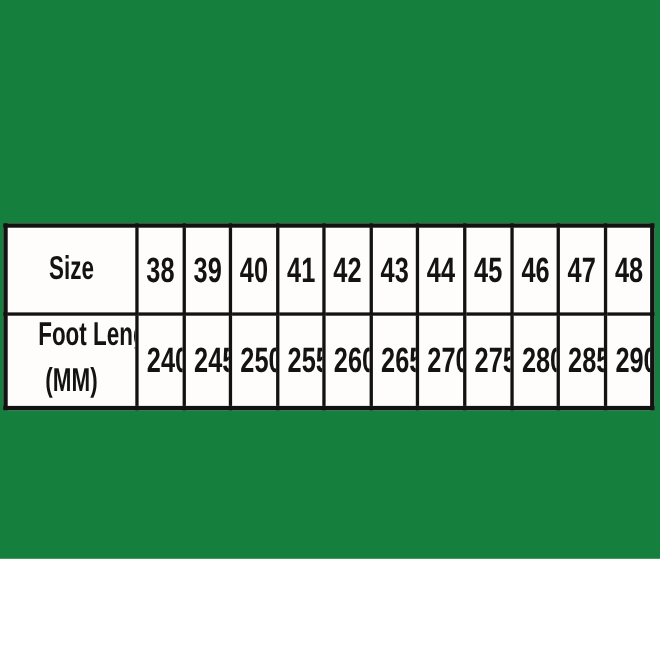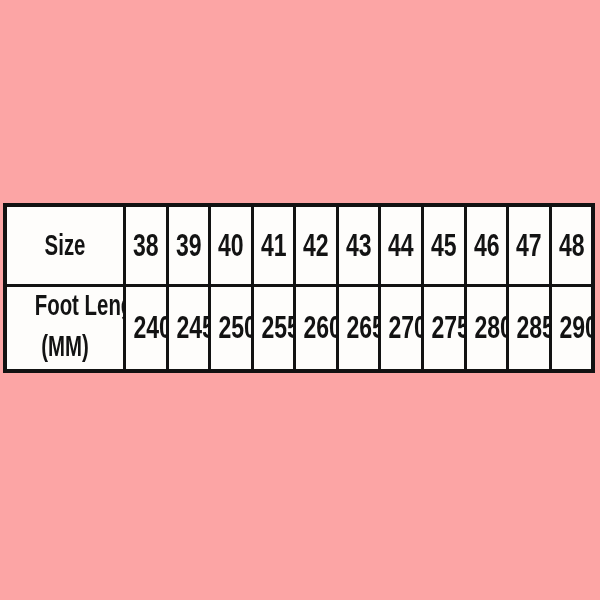--- a/index.html
+++ b/index.html
@@ -6,22 +6,22 @@
     margin: 0;
     padding: 0;
     width: 600px;
     height: 600px;
     background: #ffffff;
     overflow: hidden;
   }
   .canvas {
     position: relative;
     width: 600px;
-    height: 600px;
-    background: #fca5a5;
+    height: 508px;
+    background: #15803d;
   }
   table.size-table {
     position: absolute;
     left: 3px;
     top: 203px;
     width: 592px;
     border-collapse: collapse;
     table-layout: fixed;
     background: #fefdfb;
     border: 4px solid #121212;

